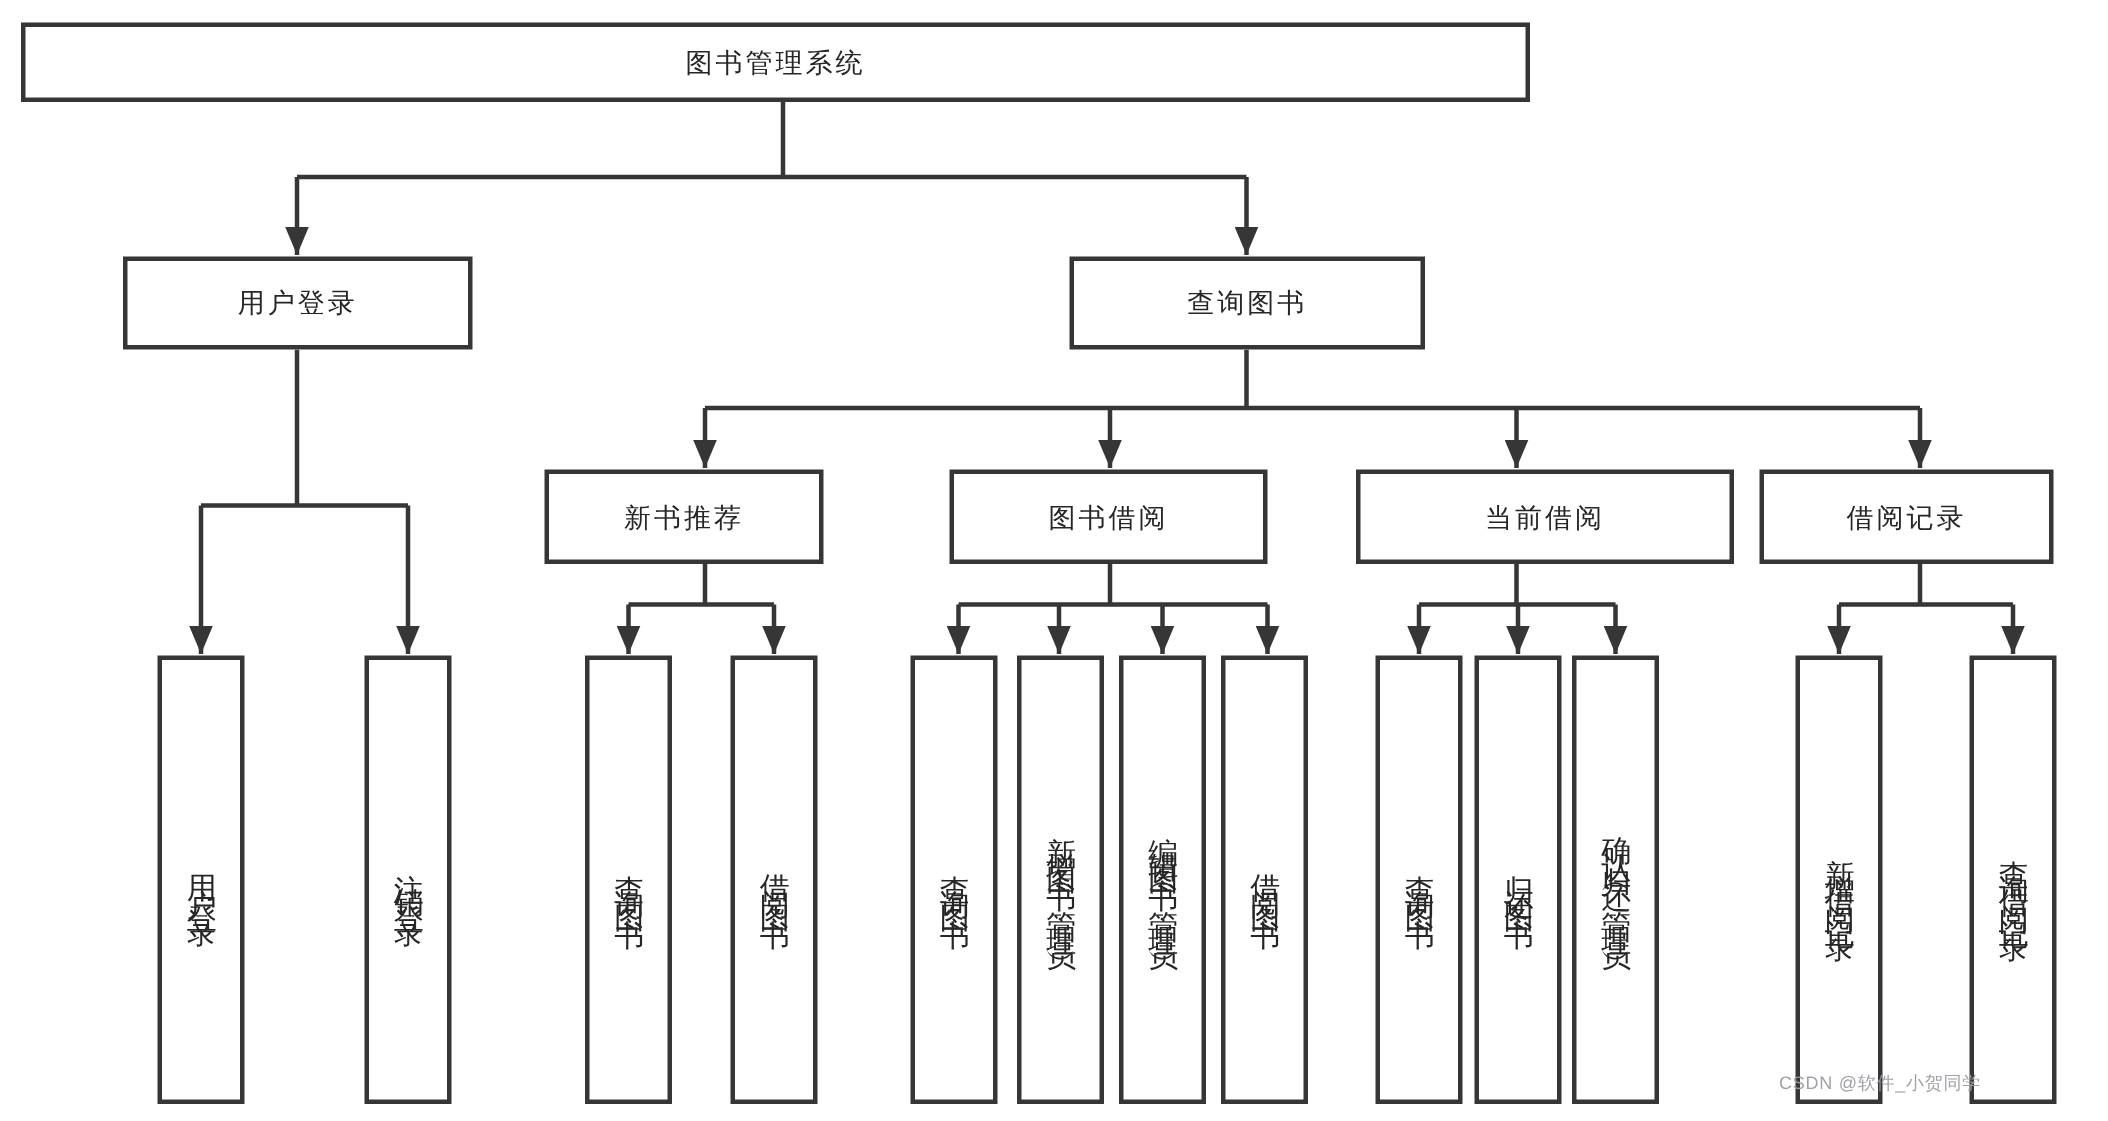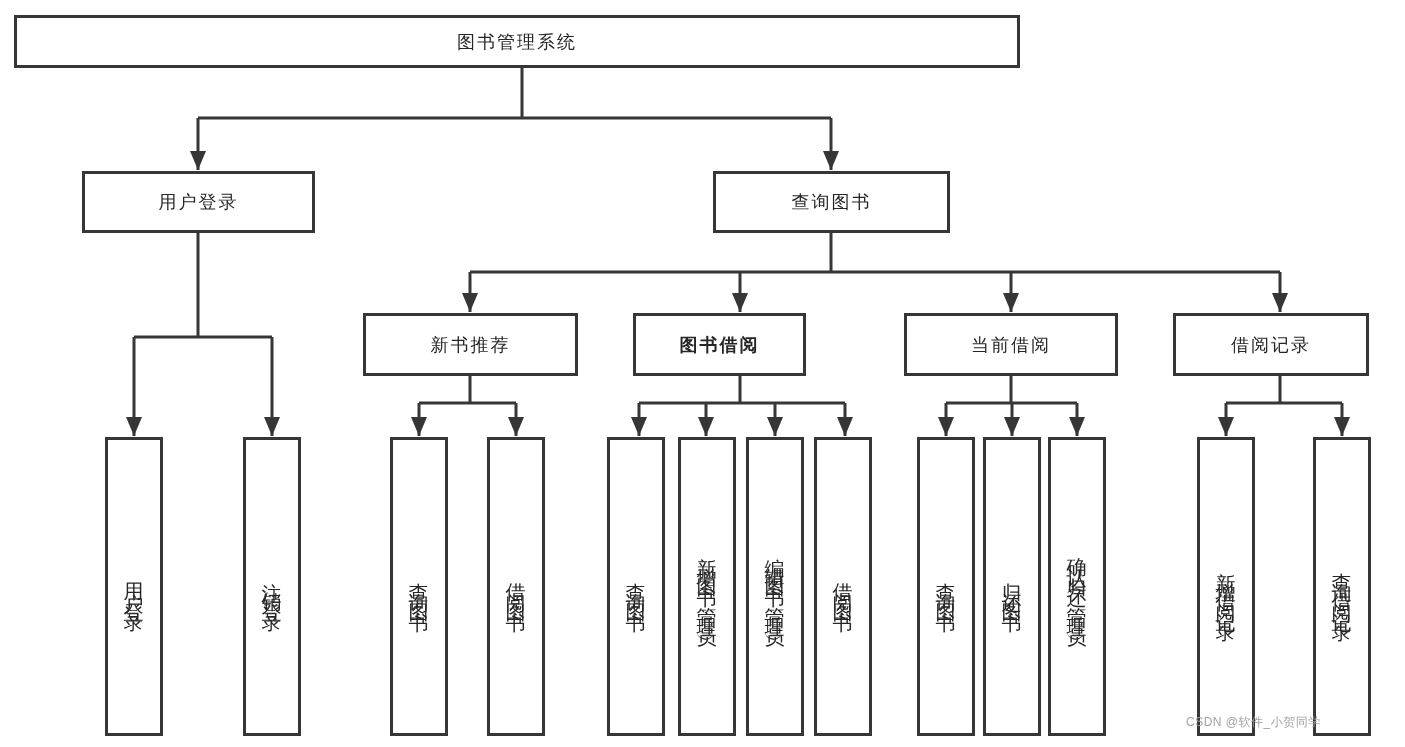--- a/index.html
+++ b/index.html
@@ -35,23 +35,23 @@
     letter-spacing: 2px;
     z-index: 1;
     white-space: nowrap;
   }
   .node.root {
     left: 14px; top: 15px; width: 1006px; height: 53px;
   }
   .node.l1a { left: 82px;  top: 171px; width: 233px; height: 62px; }
   .node.l1b { left: 713px; top: 171px; width: 237px; height: 62px; }
   .node.l2  { top: 313px; height: 63px; }
-  .node.l2a { left: 363px;  width: 215px; font-family: Liberation Mono, monospace; }
-  .node.l2b { left: 633px;  width: 173px; font-weight: bold; }
-  .node.l2c { left: 904px;  width: 214px; }
+  .node.l2a { left: 363px;  width: 186px; font-family: Liberation Mono, monospace; }
+  .node.l2b { left: 633px;  width: 212px; }
+  .node.l2c { left: 904px;  width: 252px; }
   .node.l2d { left: 1173px; width: 196px; }
   .node.leaf {
     top: 437px;
     height: 299px;
     width: 58px;
     writing-mode: vertical-rl;
     text-orientation: mixed;
     font-size: 20px;
     line-height: 1;
     letter-spacing: 10px;

